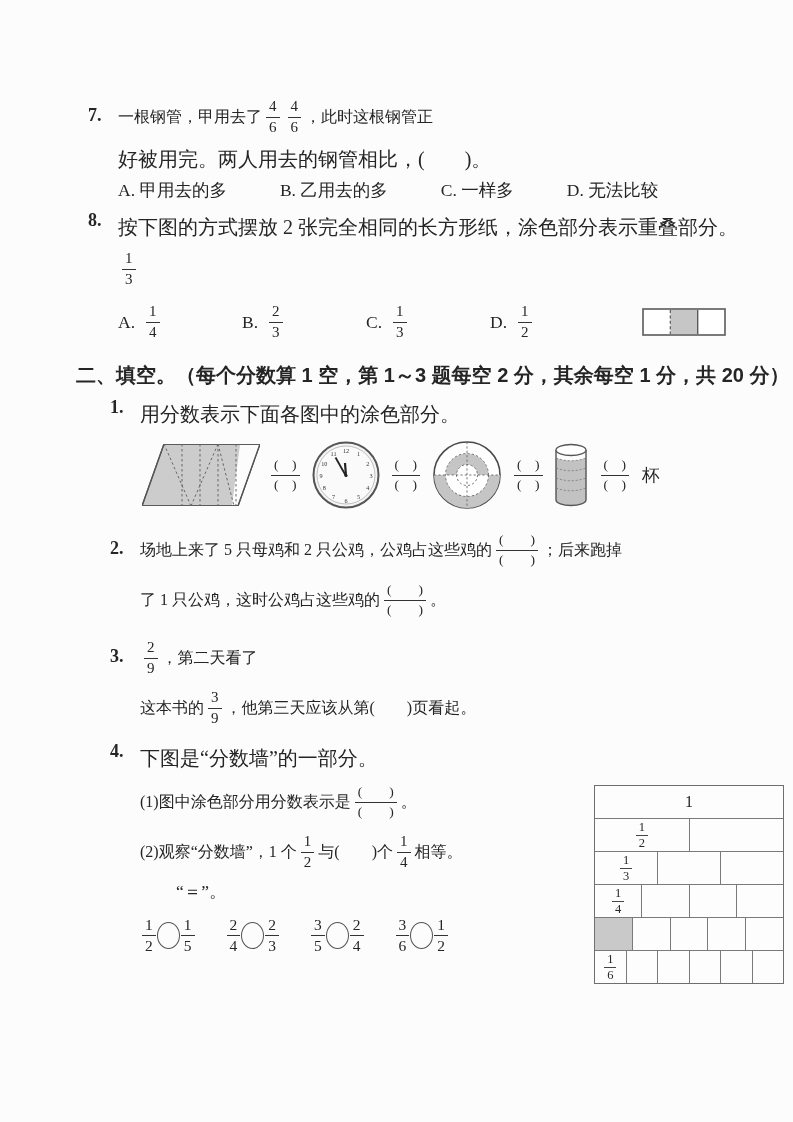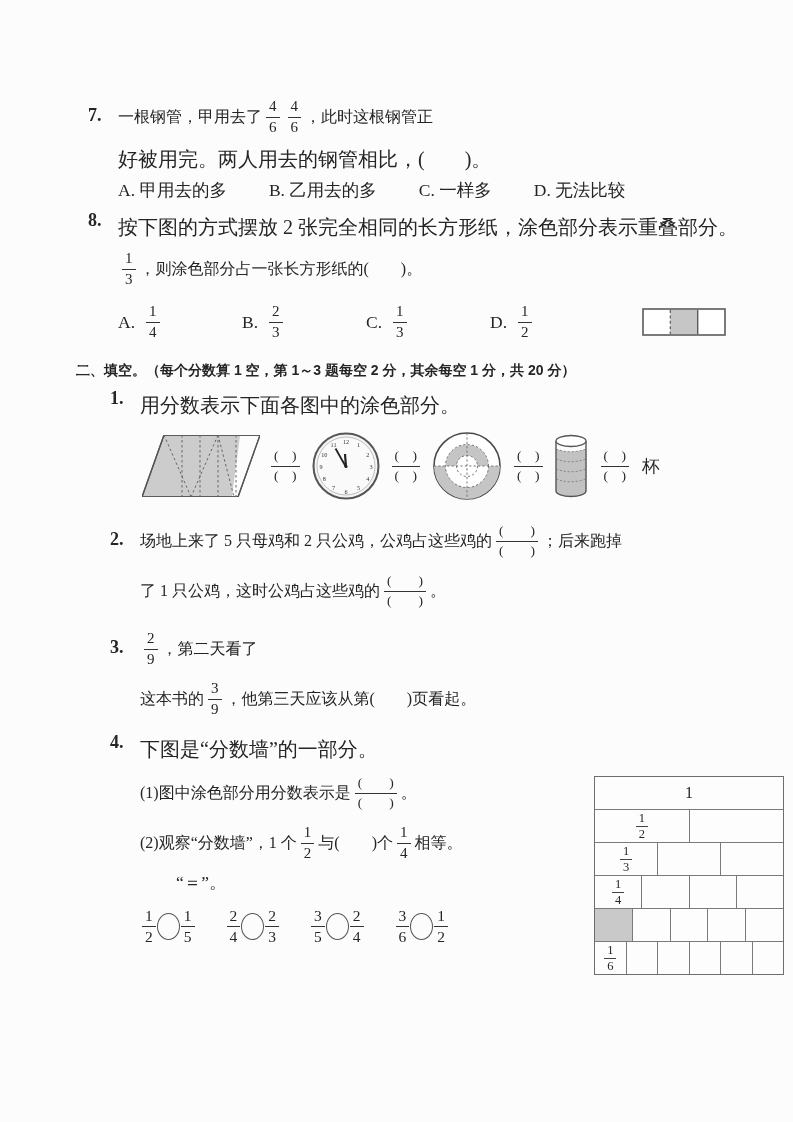--- a/index.html
+++ b/index.html
@@ -14,28 +14,28 @@
 
   .line { font-size:20px; line-height:1.7; white-space:nowrap; }
   .frac-line { display:flex; align-items:center; min-height:50px; white-space:nowrap; }
 
   .frac { display:inline-flex; flex-direction:column; align-items:center; line-height:1.15;
           font-size:15px; margin:0 4px; }
   .frac .num, .frac .den { padding:1px 3px; text-align:center; }
   .frac .den { border-top:1.2px solid #333; }
   .bf { font-size:13.5px; line-height:1.2; }
 
-  .opts7 { display:flex; gap:42px; font-size:17.5px; margin-top:2px; white-space:nowrap; }
+  .opts7 { display:flex; gap:53px; font-size:17.5px; margin-top:2px; white-space:nowrap; }
 
   .opts8 { display:flex; align-items:center; margin-top:4px; min-height:48px; }
   .opt8 { display:flex; align-items:center; width:124px; font-size:17.5px; }
   .opt8 .letter { margin-right:7px; }
 
   .sec-title { font-family:"Liberation Sans","DejaVu Sans",sans-serif; font-weight:bold;
-               font-size:14px; margin:16px 0 8px -12px; white-space:nowrap; letter-spacing:0; }
+               font-size:20px; margin:16px 0 8px -12px; white-space:nowrap; letter-spacing:0; }
 
   .sec2 { padding-left:22px; }
 
   .figrow { display:flex; align-items:center; gap:7px; margin:8px 0 6px 2px; }
   .cupunit { font-size:17.5px; margin-left:2px; }
 
   .q4cols { display:flex; margin-top:2px;gap:44px; }
   .q4left { flex:0 0 410px; }
   .q4right { margin-left:auto; margin-right:14px; padding-top:8px; }
 
@@ -95,21 +95,20 @@
 
     <div class="q">
       <span class="qnum">8.</span>
       <div class="qbody">
         <div class="line">按下图的方式摆放 2 张完全相同的长方形纸，涂色部分表示重叠部分。</div>
         <div class="frac-line">
           <span class="frac">
             <span class="num">1</span>
             <span class="den">3</span>
           </span>
-          <span>，则涂色部分占一张长方形纸的(　　)。</span>
         </div>
         <div class="opts8">
           <span class="opt8">
             <span class="letter">A.</span>
             <span class="frac">
               <span class="num">1</span>
               <span class="den">4</span>
             </span>
           </span>
           <span class="opt8">

